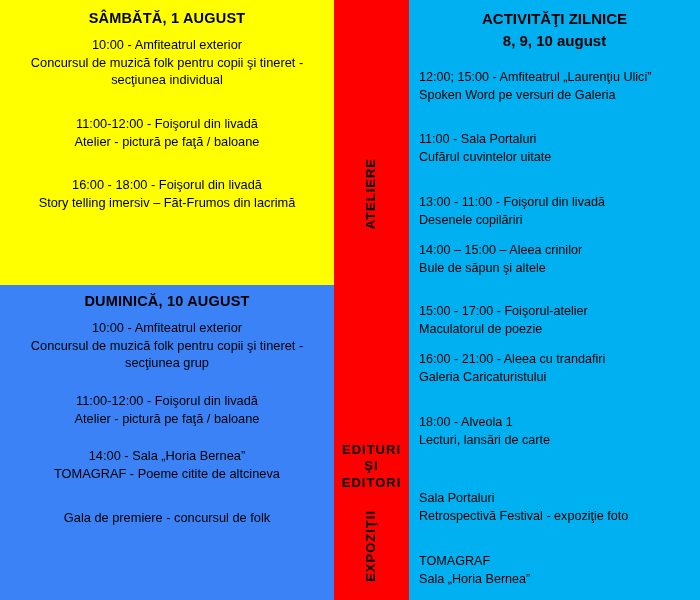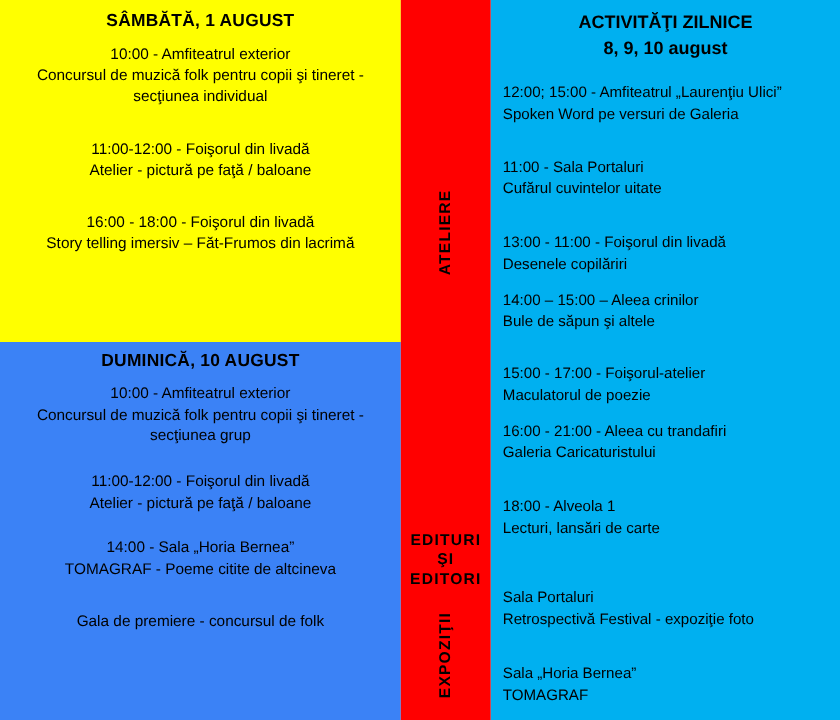--- a/index.html
+++ b/index.html
@@ -229,18 +229,18 @@
     </div>
 
     <div style="height:28px"></div>
 
     <div class="r-entry">
       <span class="ln">Sala Portaluri</span>
       <span class="ln">Retrospectivă Festival - expoziţie foto</span>
     </div>
     <div class="r-gap"></div>
     <div class="r-entry">
+      <span class="ln">TOMAGRAF</span>
       <span class="ln">Sala „Horia Bernea”</span>
-      <span class="ln">TOMAGRAF</span>
     </div>
   </div>
 
 </div>
 
 </body></html>

